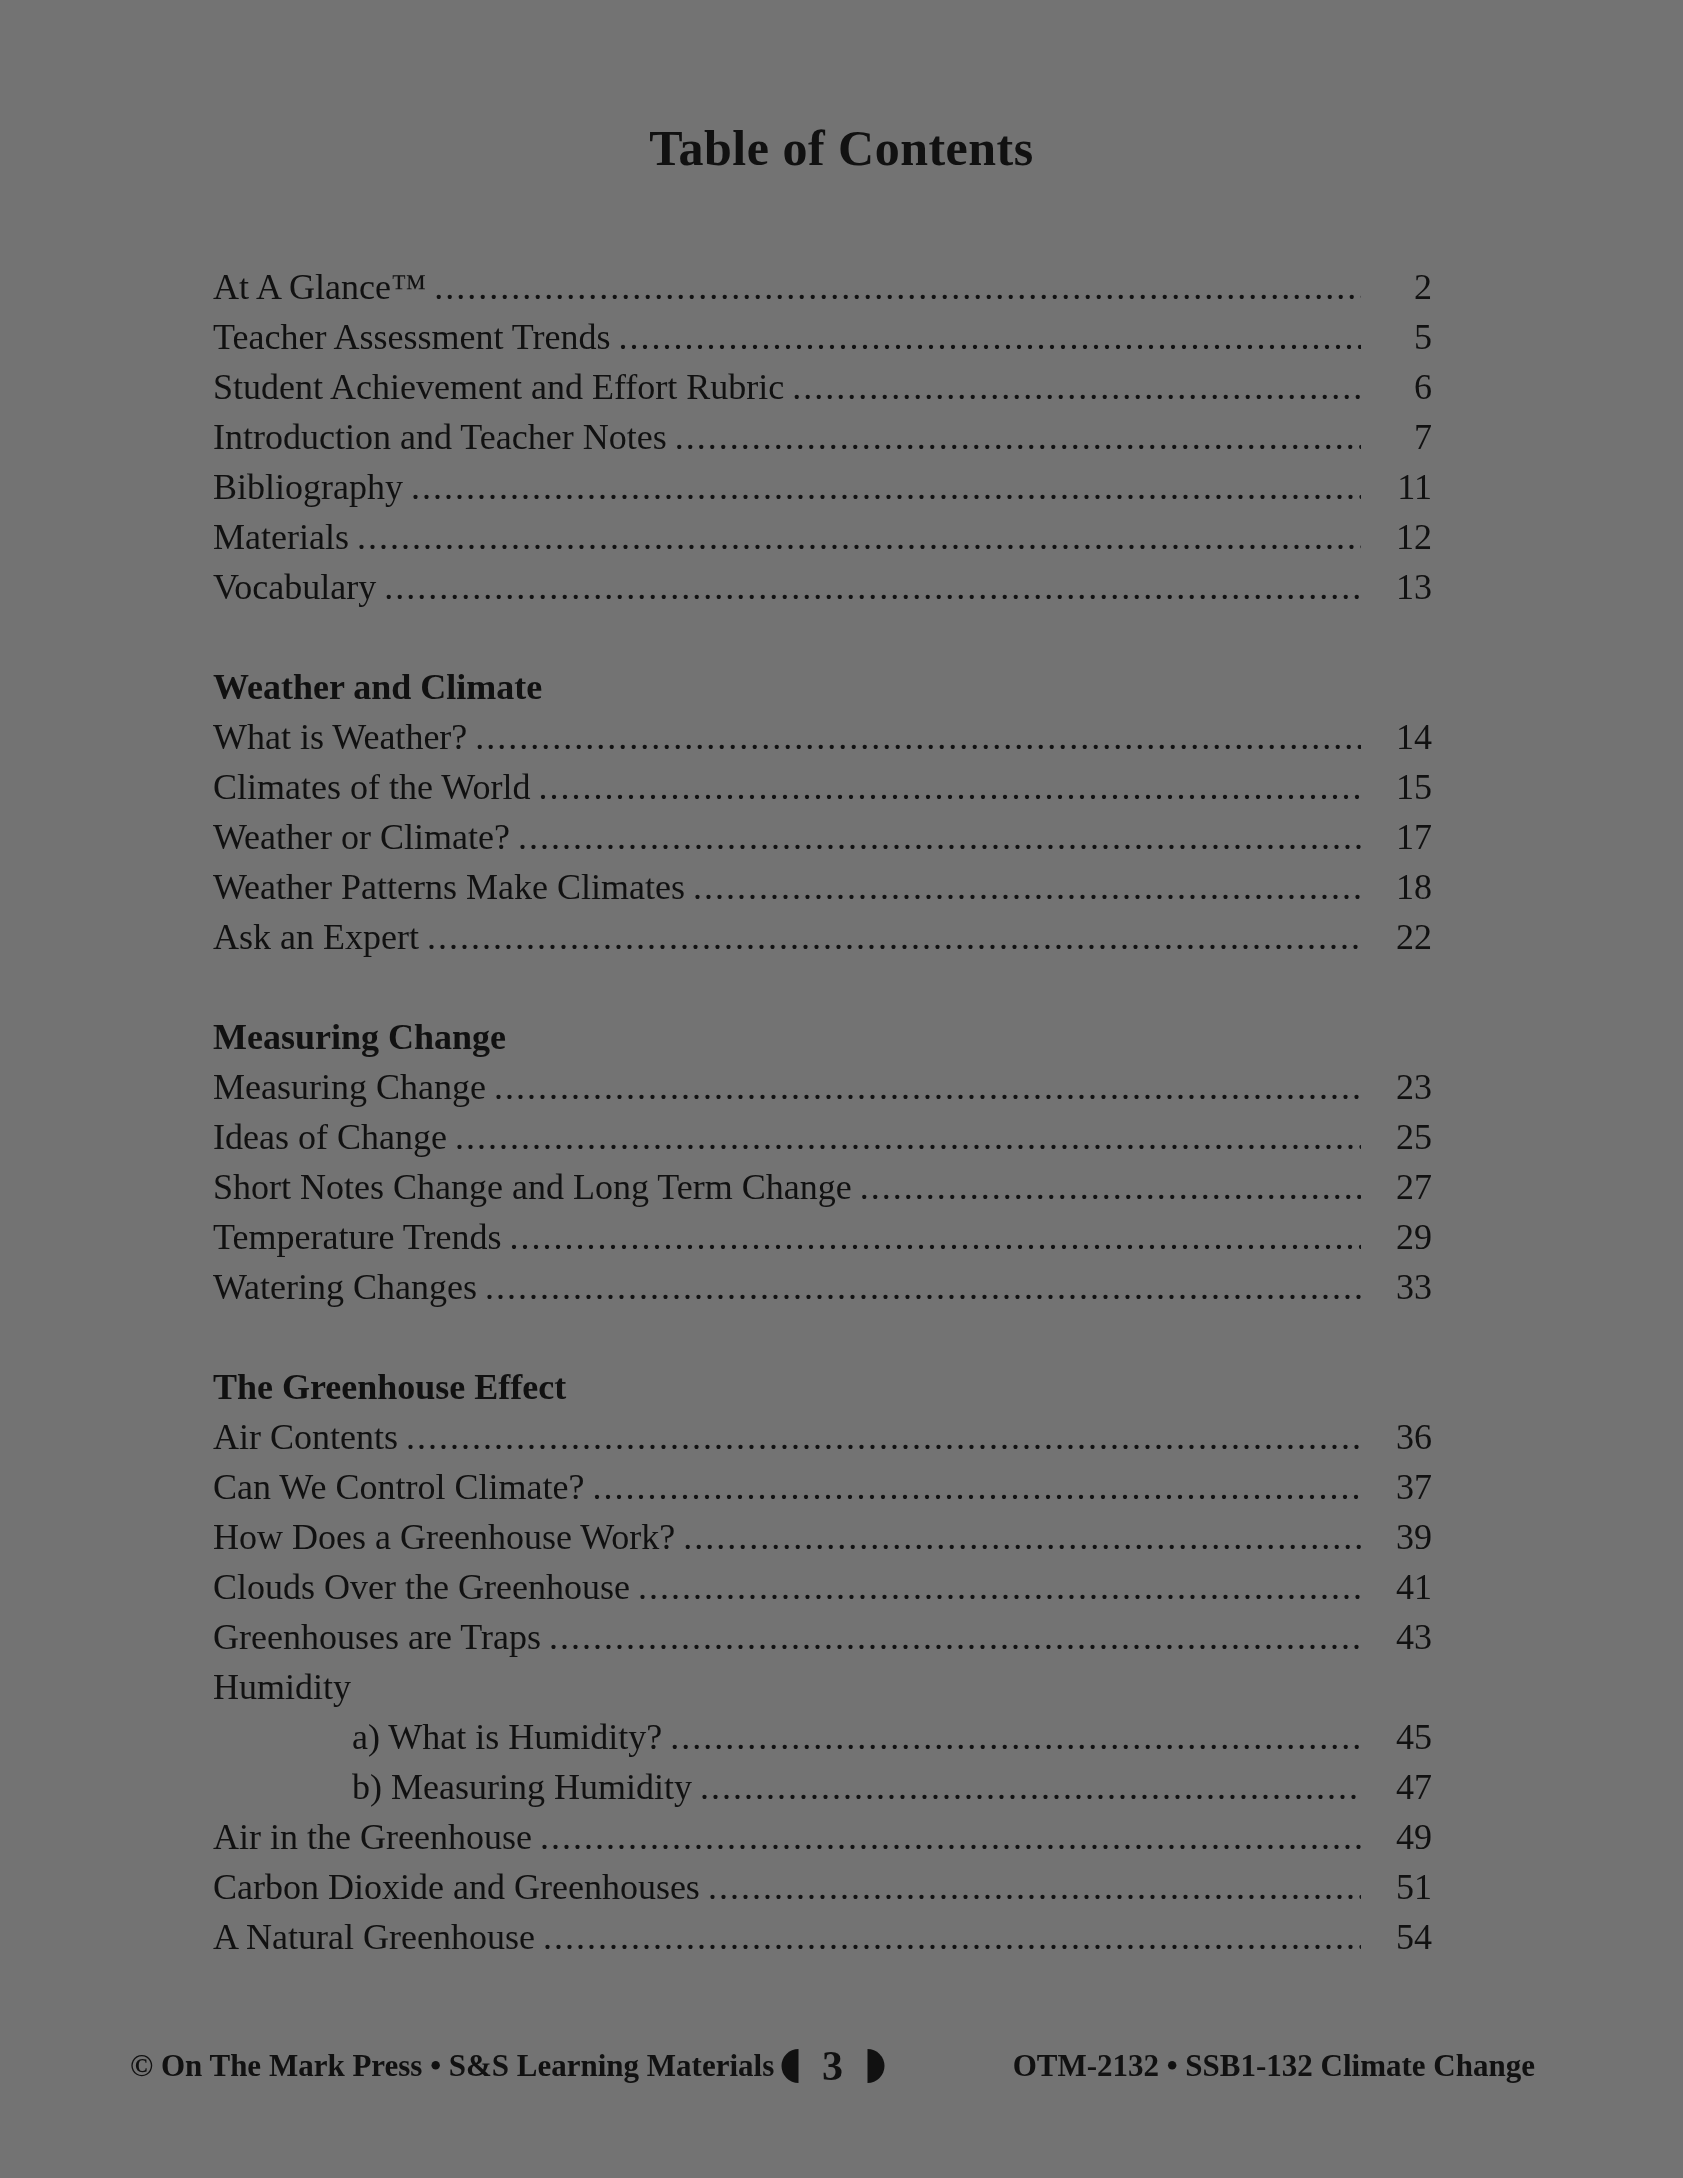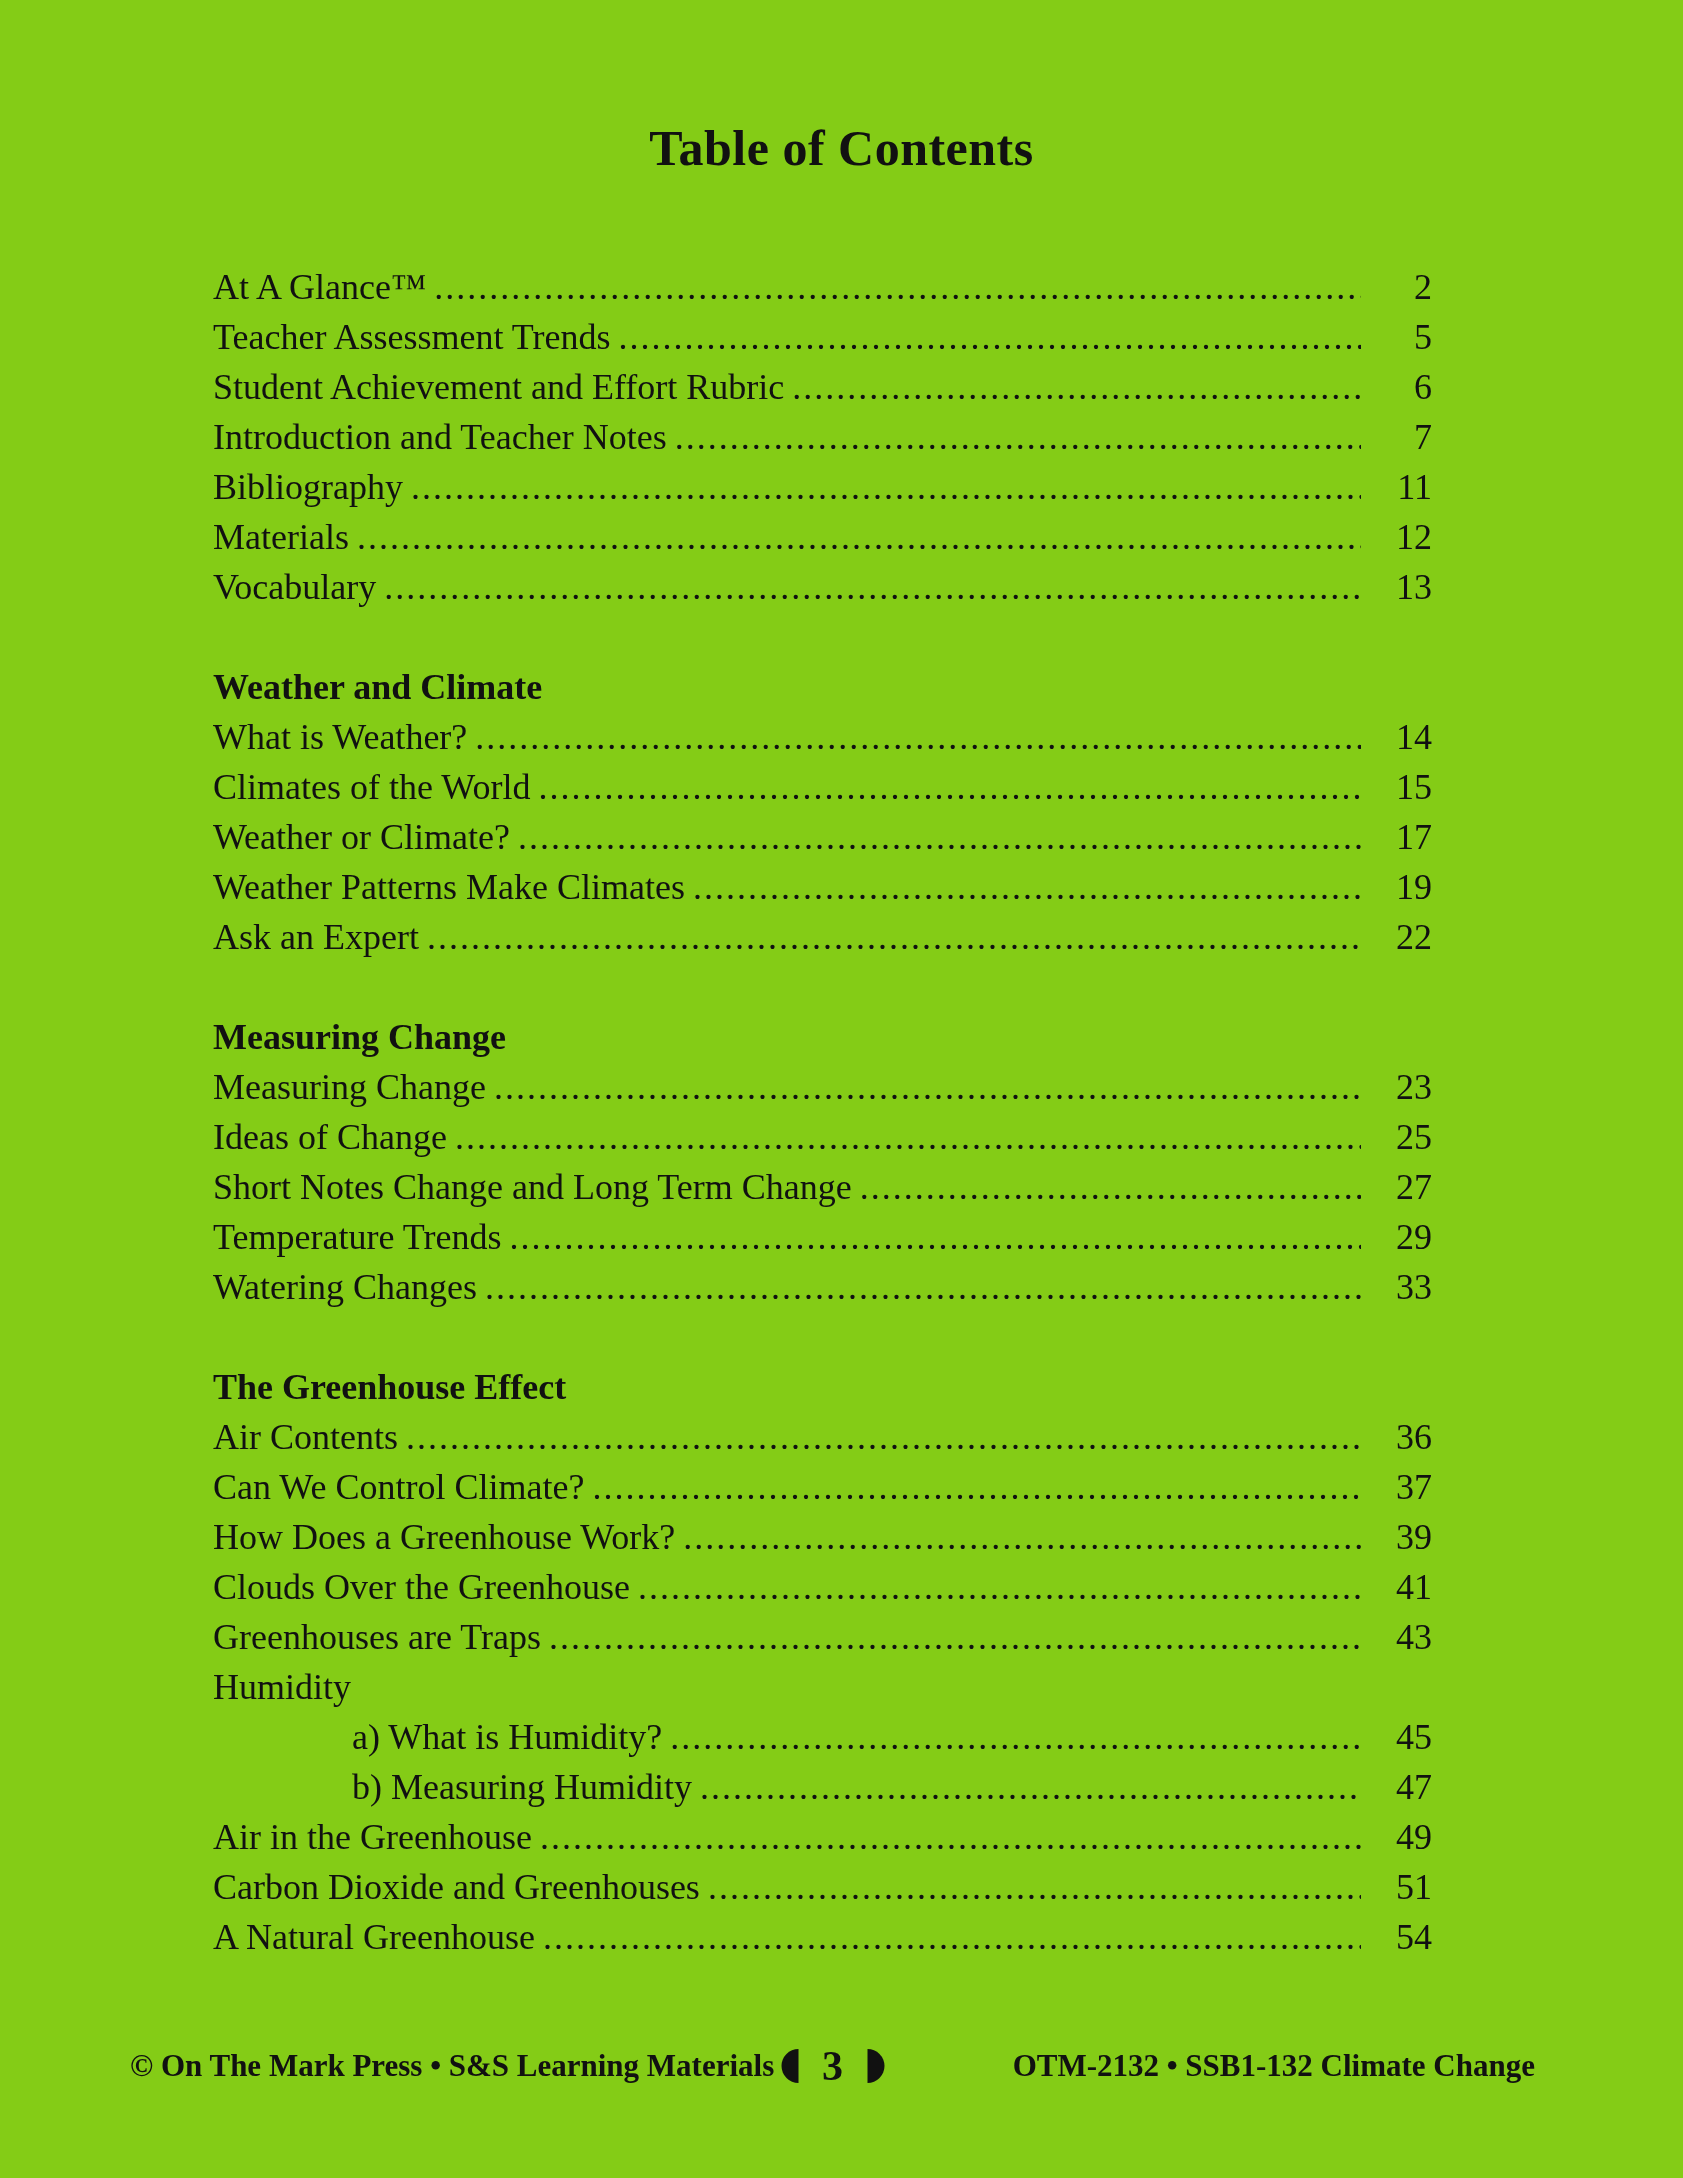--- a/index.html
+++ b/index.html
@@ -4,21 +4,21 @@
 <style>
   html, body {
     margin: 0;
     padding: 0;
     background: #ffffff;
   }
   .page {
     position: relative;
     width: 1683px;
     height: 2178px;
-    background: #84cc16;
+    background: #737373;
     color: #111111;
     font-family: "Liberation Serif", "DejaVu Serif", serif;
     overflow: hidden;
   }
   .title {
     padding-top: 119px;
     text-align: center;
     font-size: 50px;
     font-weight: bold;
     line-height: 59px;
@@ -172,21 +172,21 @@
         <span class="pg">15</span>
       </div>
       <div class="row">
         <span class="label">Weather or Climate?</span>
         <span class="dots"></span>
         <span class="pg">17</span>
       </div>
       <div class="row">
         <span class="label">Weather Patterns Make Climates</span>
         <span class="dots"></span>
-        <span class="pg">19</span>
+        <span class="pg">18</span>
       </div>
       <div class="row">
         <span class="label">Ask an Expert</span>
         <span class="dots"></span>
         <span class="pg">22</span>
       </div>
       <div class="sec">Measuring Change</div>
       <div class="row">
         <span class="label">Measuring Change</span>
         <span class="dots"></span>

